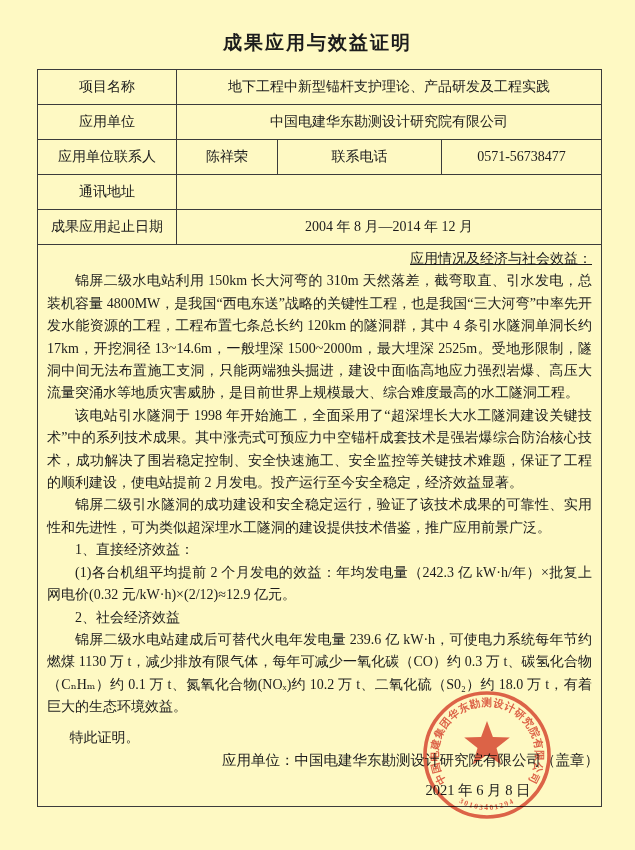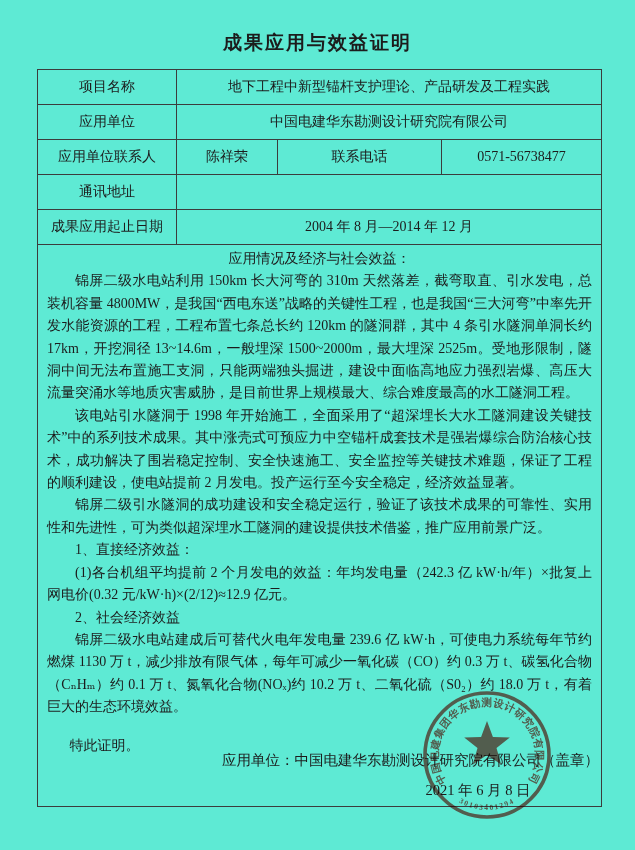--- a/index.html
+++ b/index.html
@@ -1,18 +1,18 @@
 <!DOCTYPE html>
 <html><head>
 <meta charset="utf-8">
 <style>
   html,body{margin:0;padding:0;background:#e9e9e9;}
   .page{
     position:relative;width:635px;height:850px;margin:0 auto;
-    background:#5eead4;color:#1c1c1c;overflow:hidden;
+    background:#fef9c3;color:#1c1c1c;overflow:hidden;
     font-family:"Liberation Serif","DejaVu Serif",serif;
   }
   .doc-title{
     position:absolute;top:30px;left:0;width:100%;
     text-align:center;font-size:19px;font-weight:bold;letter-spacing:2px;
   }
   .doc-table{
     position:absolute;left:37px;top:69px;width:565px;height:738px;
     border:1px solid #3c3c3c;box-sizing:border-box;background:transparent;
   }
@@ -24,23 +24,23 @@
   .tcell.lab{width:139px;border-right:1px solid #3c3c3c;flex:none;}
   .tcell.val{flex:1;}
   .tcell.c2{width:101px;flex:none;border-right:1px solid #3c3c3c;}
   .tcell.c3{width:164px;flex:none;border-right:1px solid #3c3c3c;}
   .tcell.c4{flex:1;}
   .bold{font-weight:bold;}
   .body-cell{
     height:560px;box-sizing:border-box;padding:3px 9px 0 9px;
     font-size:14px;line-height:22.4px;overflow:hidden;position:relative;
   }
-  .body-heading{text-align:center;}
+  .body-heading{text-align:right;text-decoration:underline;}
   .para{text-align:justify;text-indent:2em;}
-  .closing{text-indent:1.6em;margin-top:16px;}
+  .closing{text-indent:1.6em;margin-top:8px;}
   .sign-line{position:absolute;top:751px;right:36px;font-size:14.5px;margin-left:20px;}
   .sign-date{position:absolute;top:781px;left:418px;width:120px;text-align:center;font-size:14.5px;}
   .seal{
     position:absolute;left:417px;top:685px;width:140px;height:140px;
     mix-blend-mode:multiply;opacity:0.88;pointer-events:none;
   }
   .seal text{font-family:"Liberation Serif","DejaVu Serif",serif;font-weight:bold;}
   .seal .company-arc{font-size:10.5px;letter-spacing:0.6px;}
   .seal .code-arc{font-size:7.5px;letter-spacing:1.6px;}
 </style>

